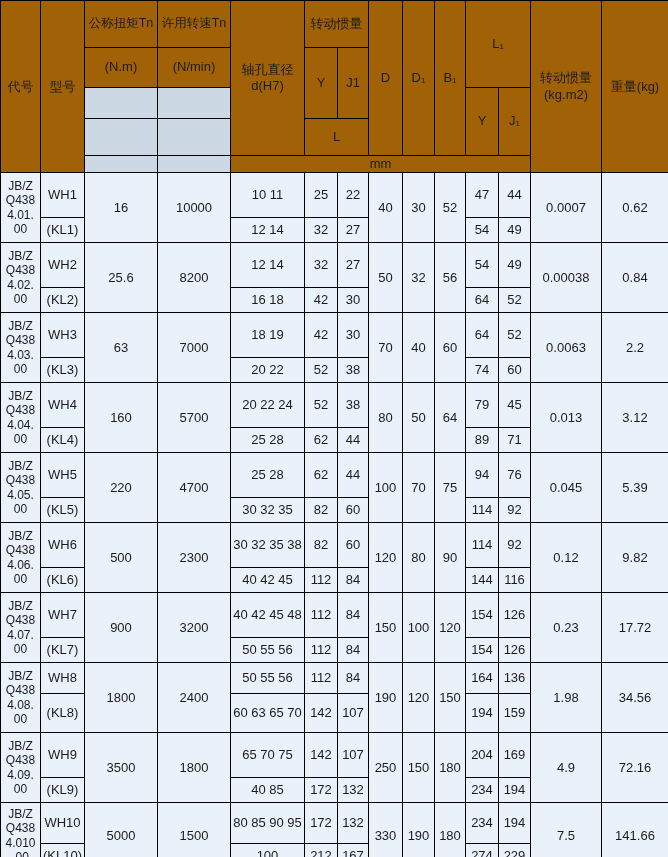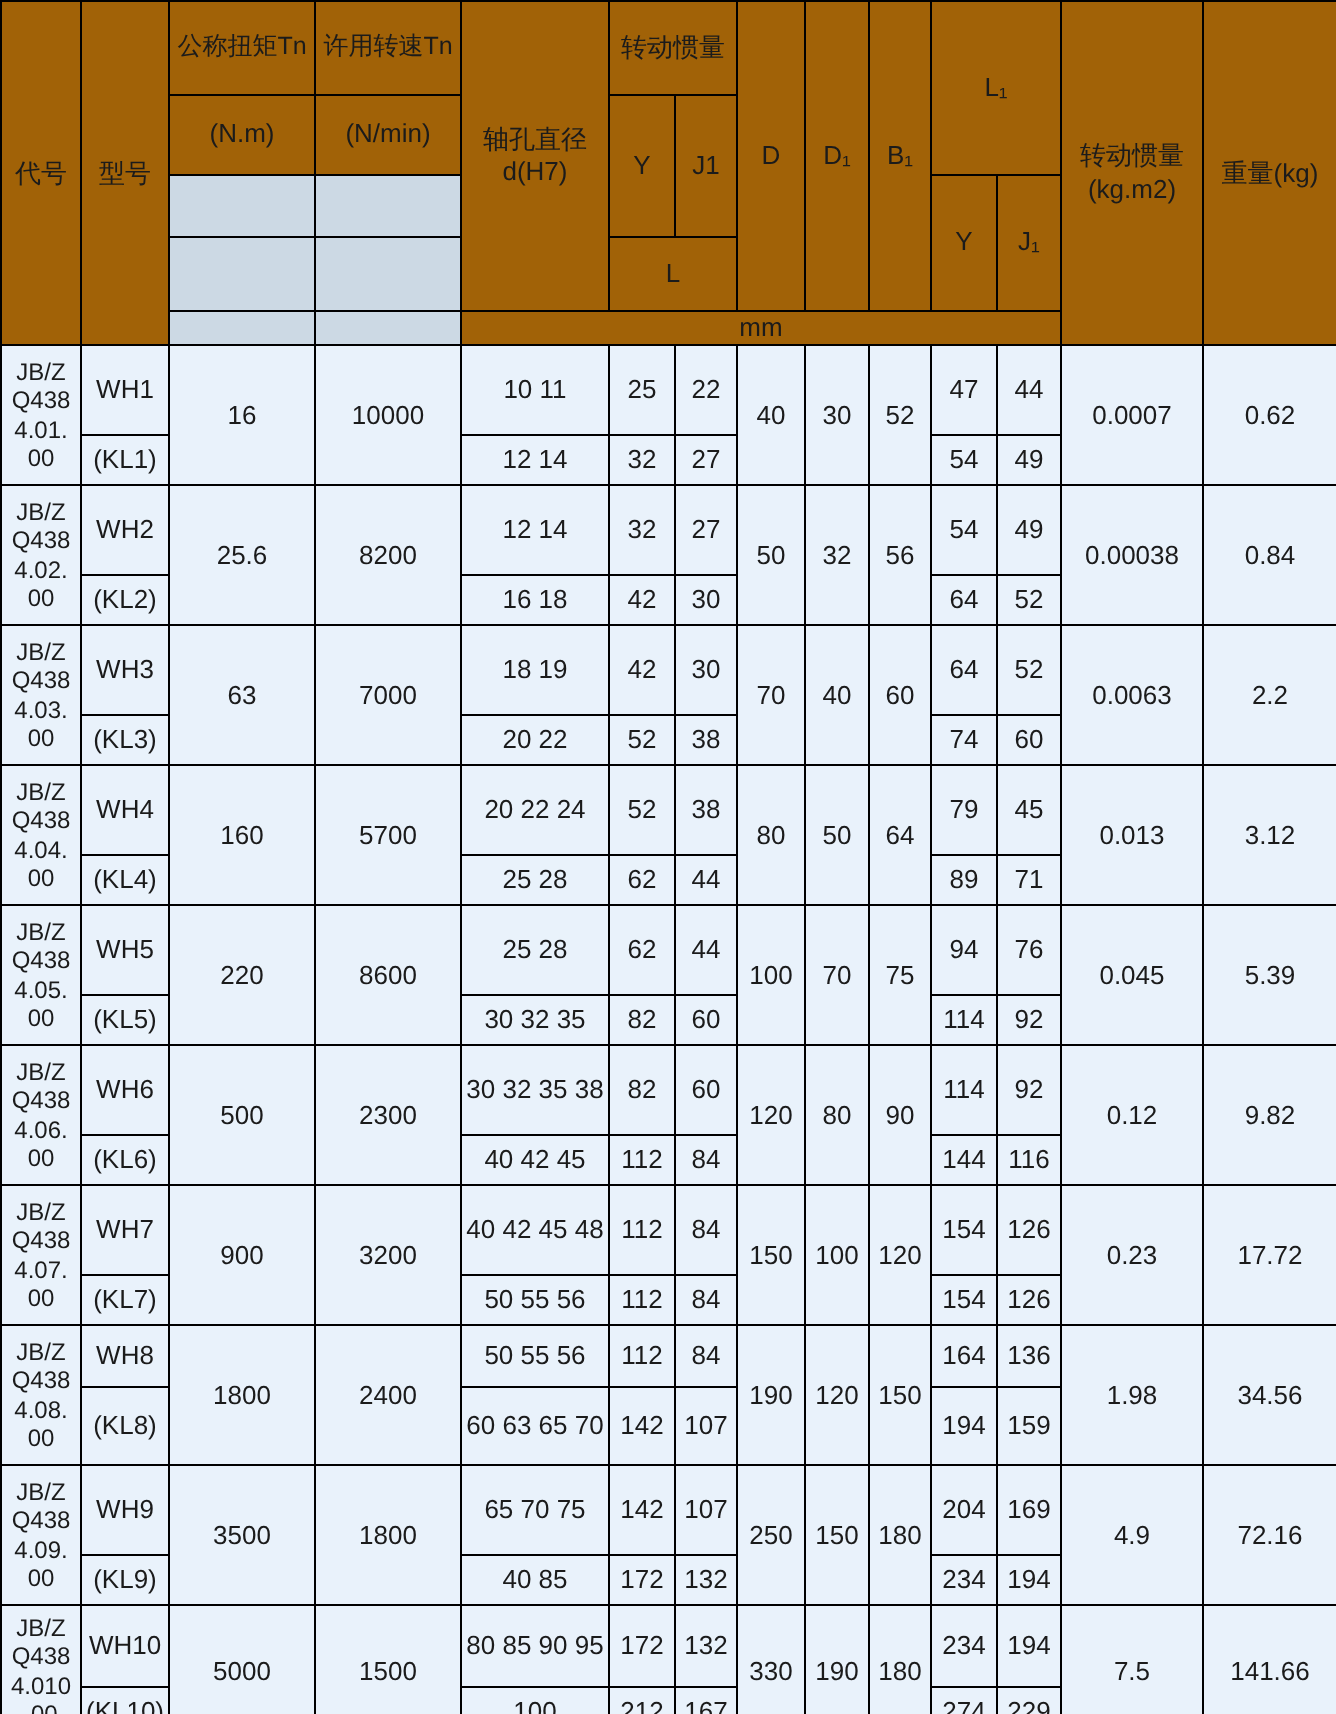--- a/index.html
+++ b/index.html
@@ -193,21 +193,21 @@
     <td class="cell">71</td>
   </tr>
 
   <tr class="rw">
     <td class="cell pre code" rowspan="2">JB/Z
 Q438
 4.05.
 00</td>
     <td class="cell">WH5</td>
     <td class="cell" rowspan="2">220</td>
-    <td class="cell" rowspan="2">8600</td>
+    <td class="cell" rowspan="2">4700</td>
     <td class="cell">25 28</td>
     <td class="cell">62</td>
     <td class="cell">44</td>
     <td class="cell" rowspan="2">100</td>
     <td class="cell" rowspan="2">70</td>
     <td class="cell" rowspan="2">75</td>
     <td class="cell">94</td>
     <td class="cell">76</td>
     <td class="cell" rowspan="2">0.045</td>
     <td class="cell" rowspan="2">5.39</td>

